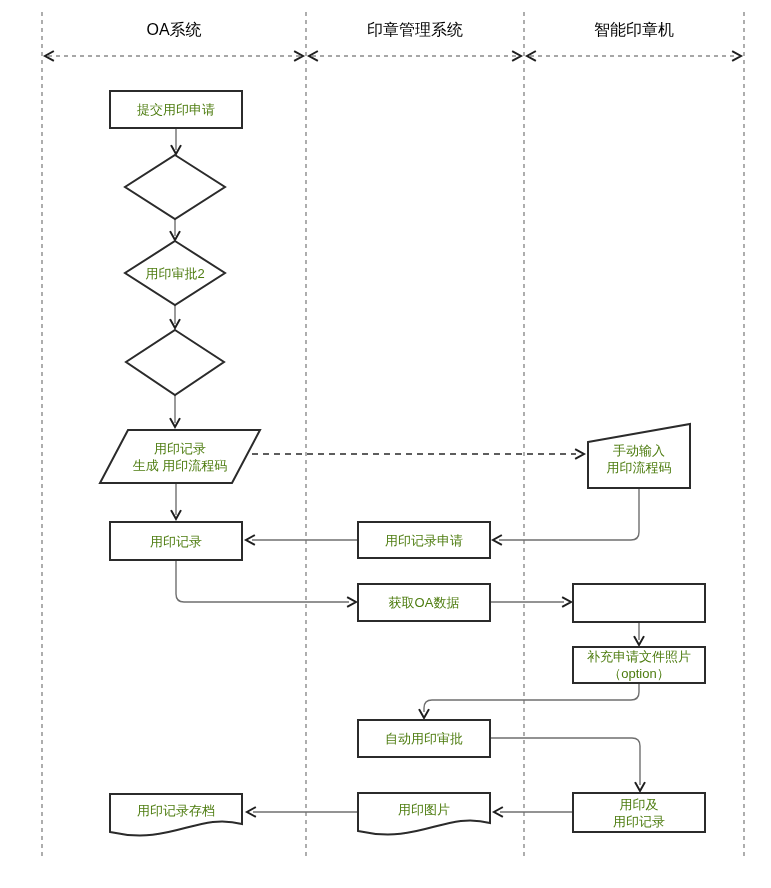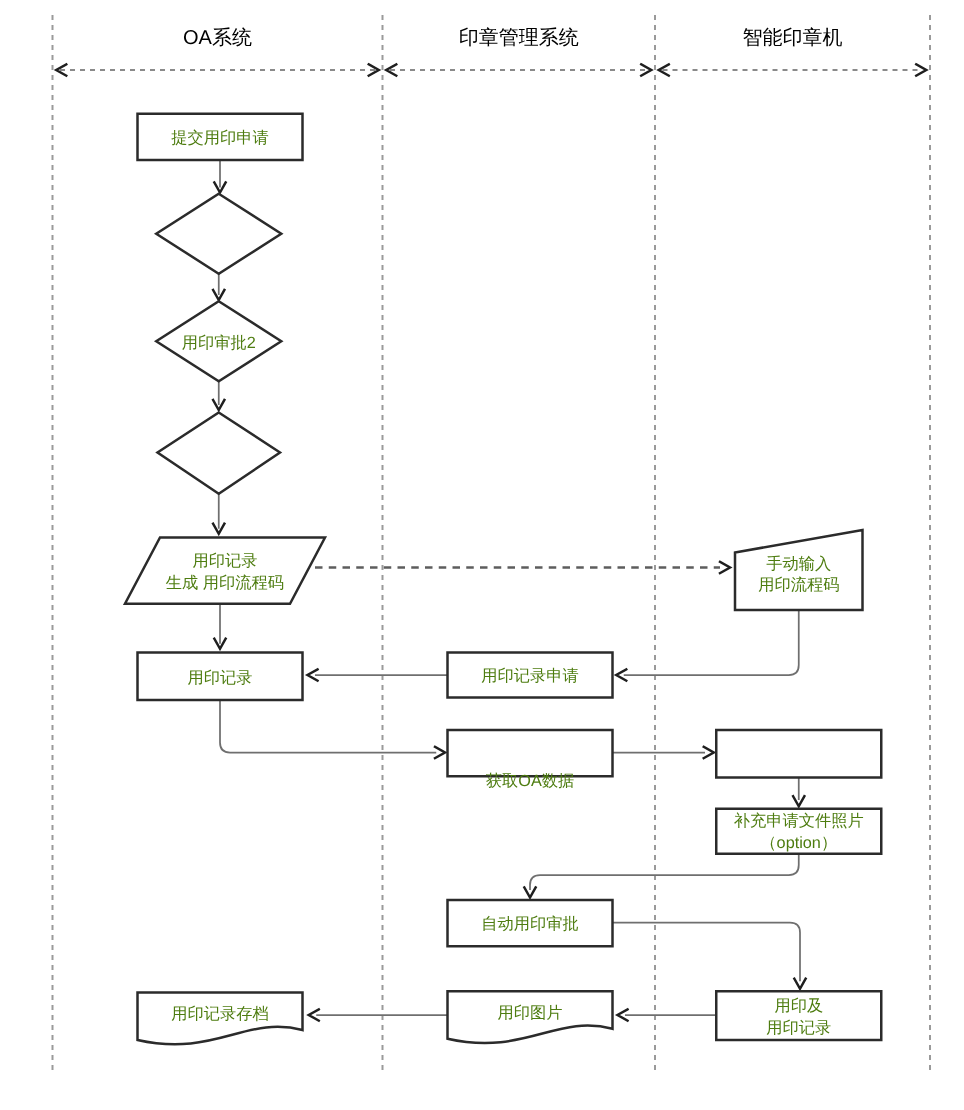--- a/index.html
+++ b/index.html
@@ -132,21 +132,21 @@
   <div class="lane-header" style="left:524px;top:18px;width:220px;height:24px;">智能印章机</div>
 
   <div class="label" style="left:110px;top:91px;width:132px;height:37px;">提交用印申请</div>
   <div class="label" style="left:125px;top:241px;width:100px;height:64px;">用印审批2</div>
   <div class="label" style="left:104px;top:430px;width:152px;height:53px;">用印记录
 生成 用印流程码</div>
   <div class="label" style="left:110px;top:522px;width:132px;height:38px;">用印记录</div>
   <div class="label" style="left:588px;top:432px;width:102px;height:54px;">手动输入
 用印流程码</div>
   <div class="label" style="left:358px;top:522px;width:132px;height:36px;">用印记录申请</div>
-  <div class="label" style="left:358px;top:584px;width:132px;height:37px;margin-top:22px;">获取OA数据</div>
+  <div class="label" style="left:358px;top:584px;width:132px;height:37px;">获取OA数据</div>
   <div class="label" style="left:570px;top:646px;width:138px;height:38px;">补充申请文件照片
 （option）</div>
   <div class="label" style="left:358px;top:720px;width:132px;height:37px;text-align:center;">自动用印审批</div>
   <div class="label" style="left:573px;top:793px;width:132px;height:39px;">用印及
 用印记录</div>
   <div class="label" style="left:358px;top:793px;width:132px;height:33px;">用印图片</div>
   <div class="label" style="left:110px;top:794px;width:132px;height:33px;">用印记录存档</div>
 
 </div>
 

